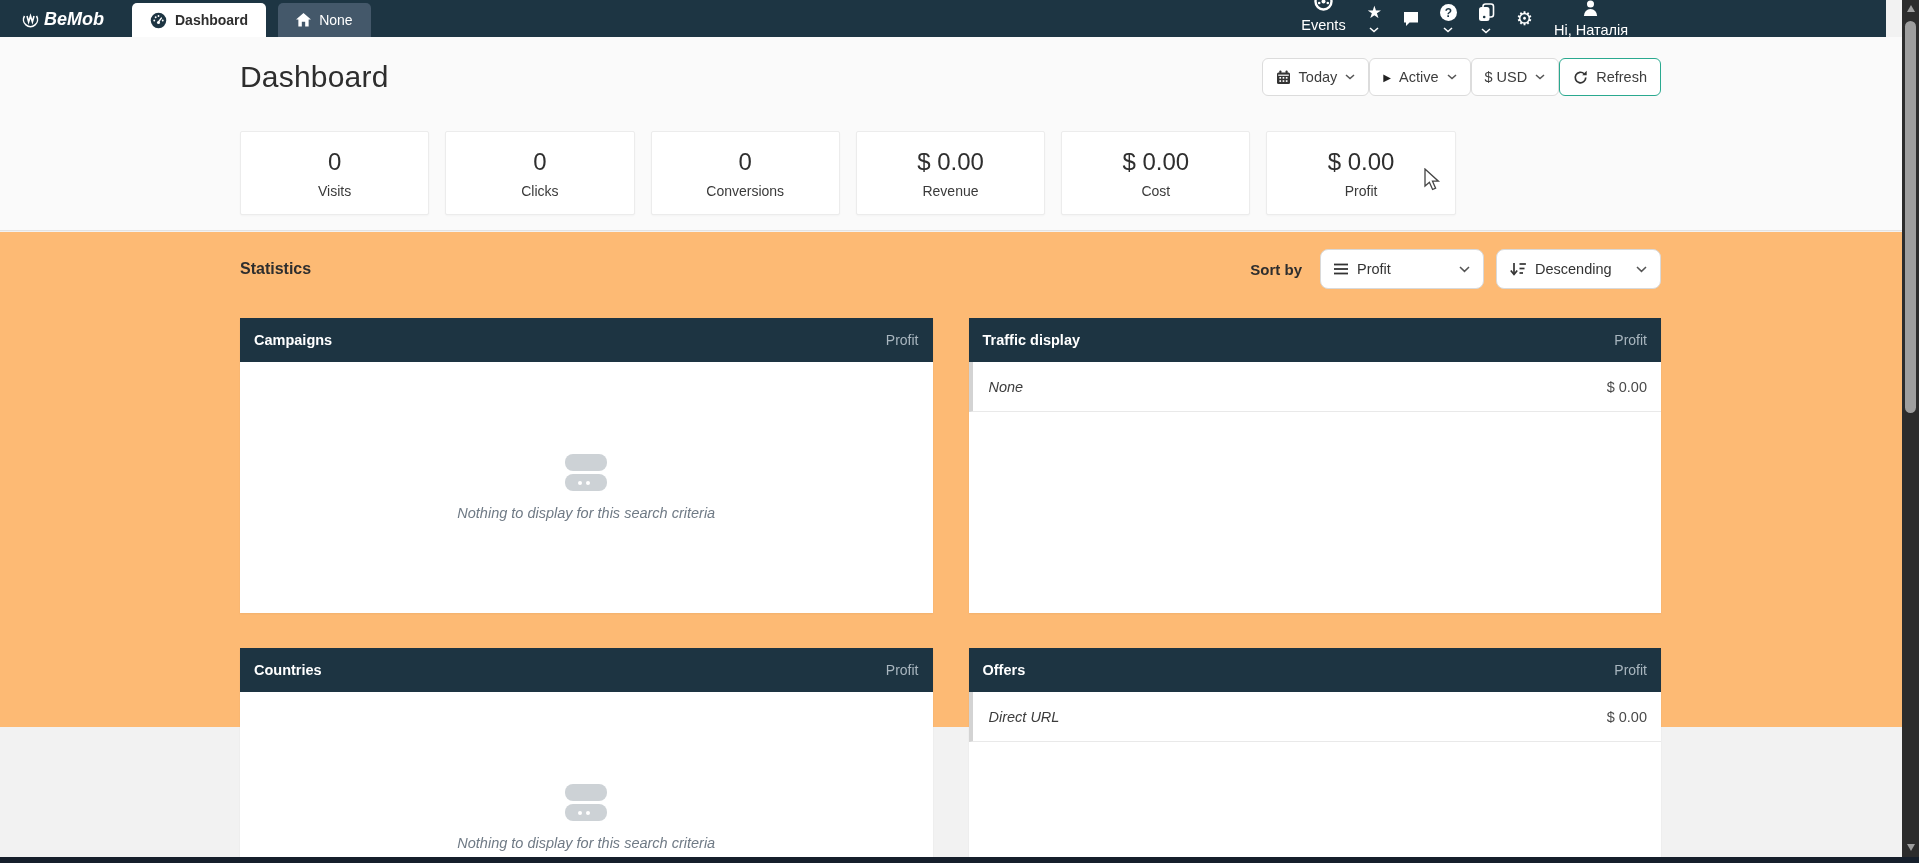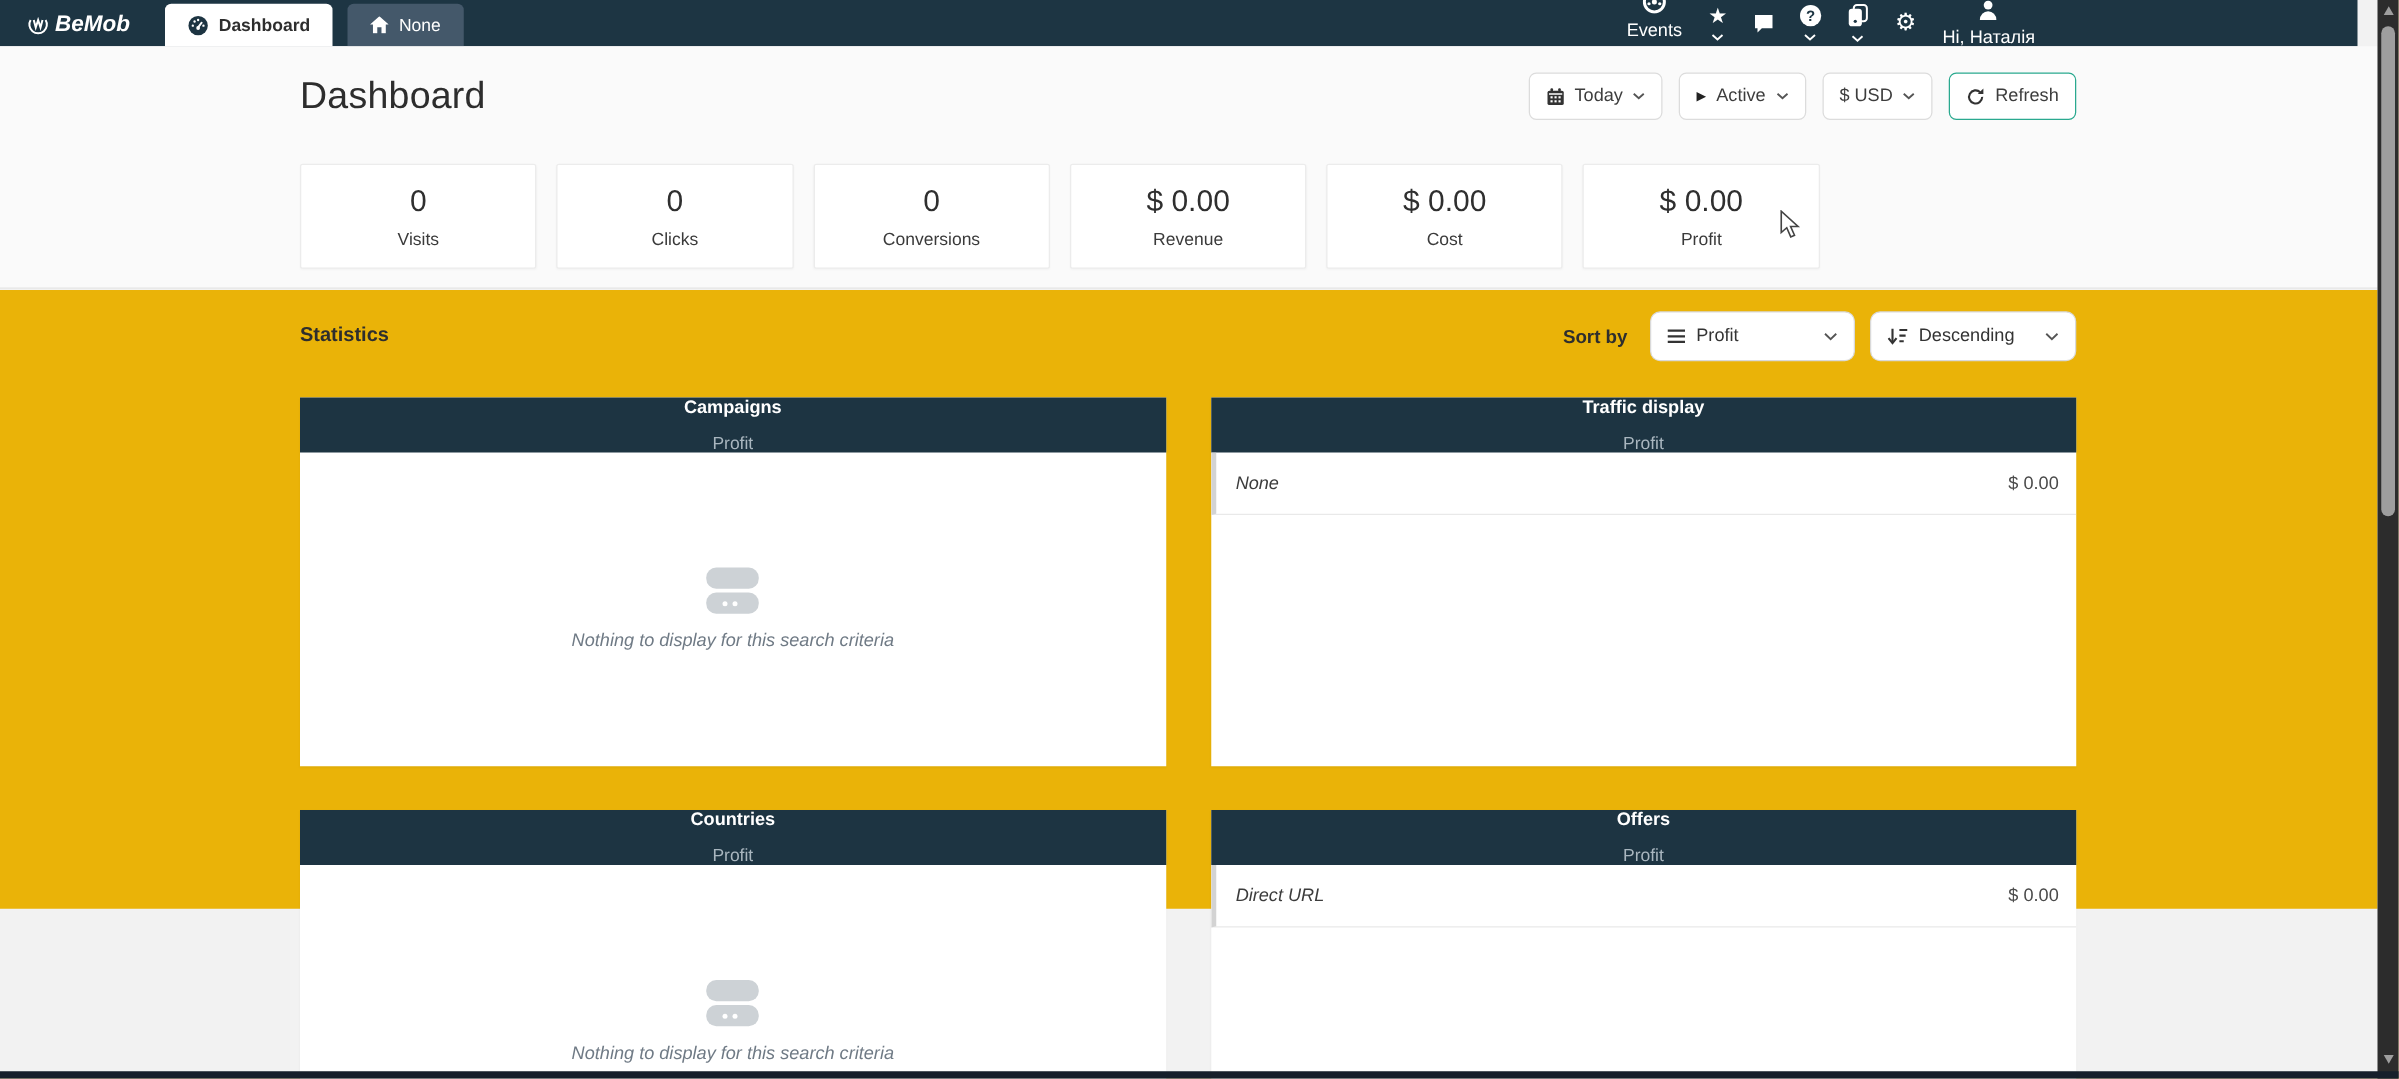--- a/index.html
+++ b/index.html
@@ -43,21 +43,21 @@
   .star-glyph { font-size:17px; line-height:1; }
 
   
   .header-zone {
     position:absolute; top:37px; left:0; width:1902px; height:194px;
     background:#fafafa; border-bottom:1px solid #e3e3e3;
     padding:20px 241px 0 240px;
   }
   .head-row { display:flex; justify-content:space-between; align-items:center; height:40px; }
   .page-title { font-size:30px; font-weight:400; color:#2d2d2d; letter-spacing:.2px; }
-  .btn-row { display:flex; gap:13px; }
+  .btn-row { display:flex; gap:0; }
   .btn {
     height:38px; background:#fff; border:1px solid #dcdcdc; border-radius:6px;
     display:flex; align-items:center; gap:8px; padding:0 13px;
     font-size:14.5px; color:#3d3d3d; cursor:pointer;
   }
   .btn.teal { border:1px solid #2aa98f; }
   .play-glyph { font-size:10px; color:#222; }
 
   .cards {
     margin-top:34px; display:grid; grid-template-columns:repeat(7,1fr); gap:16px;
@@ -66,42 +66,42 @@
     height:84px; background:#fff; border:1px solid #ececec; border-radius:2px;
     box-shadow:0 1px 2px rgba(0,0,0,.03);
     display:flex; flex-direction:column; align-items:center; justify-content:center; gap:7px;
   }
   .card-value { font-size:24px; color:#2f2f2f; }
   .card-label { font-size:14px; color:#3a3a3a; }
 
   
   .stats-zone {
     position:absolute; top:232px; left:0; width:1902px; height:495px;
-    background:#eab308; padding:16px 241px 0 240px;
+    background:#fdba74; padding:16px 241px 0 240px;
   }
   .stats-head { display:flex; justify-content:space-between; align-items:center; height:42px; }
   .stats-title { font-size:16px; font-weight:bold; color:#2e2e2e; }
   .sort-group { display:flex; align-items:center; gap:12px; }
   .sort-label { font-size:15px; font-weight:bold; color:#2e2e2e; margin-right:6px; }
   .dropdown {
     height:40px; background:#fff; border:1px solid #d9d9d9; border-radius:8px;
     display:flex; align-items:center; gap:9px; padding:0 13px;
     font-size:14.5px; color:#333; cursor:pointer;
   }
   .dropdown.w1 { width:164px; }
   .dropdown.w2 { width:165px; }
   .dd-chevron { margin-left:auto; }
 
   .panel-grid {
     margin-top:28px; display:grid; grid-template-columns:1fr 1fr; gap:35px 36px;
   }
   .panel { background:#fff; height:295px; box-shadow:0 1px 2px rgba(0,0,0,.05); }
   .panel-head {
     height:44px; background:#1d3442; display:flex; align-items:center;
-    justify-content:space-between; padding:0 14px;flex-direction:column;
+    justify-content:space-between; padding:0 14px;
   }
   .panel-title { color:#fff; font-weight:bold; font-size:14.5px; }
   .panel-metric { color:#a9b6bf; font-size:14px; }
   .panel-body { height:251px; overflow:hidden; }
   .empty-state {
     height:100%; display:flex; flex-direction:column; align-items:center;
     justify-content:center; gap:14px;font-style:italic;
   }
   .empty-text { font-size:14.5px; color:#6f7a85; }
   .db-icon { display:flex; flex-direction:column; gap:3px; }

